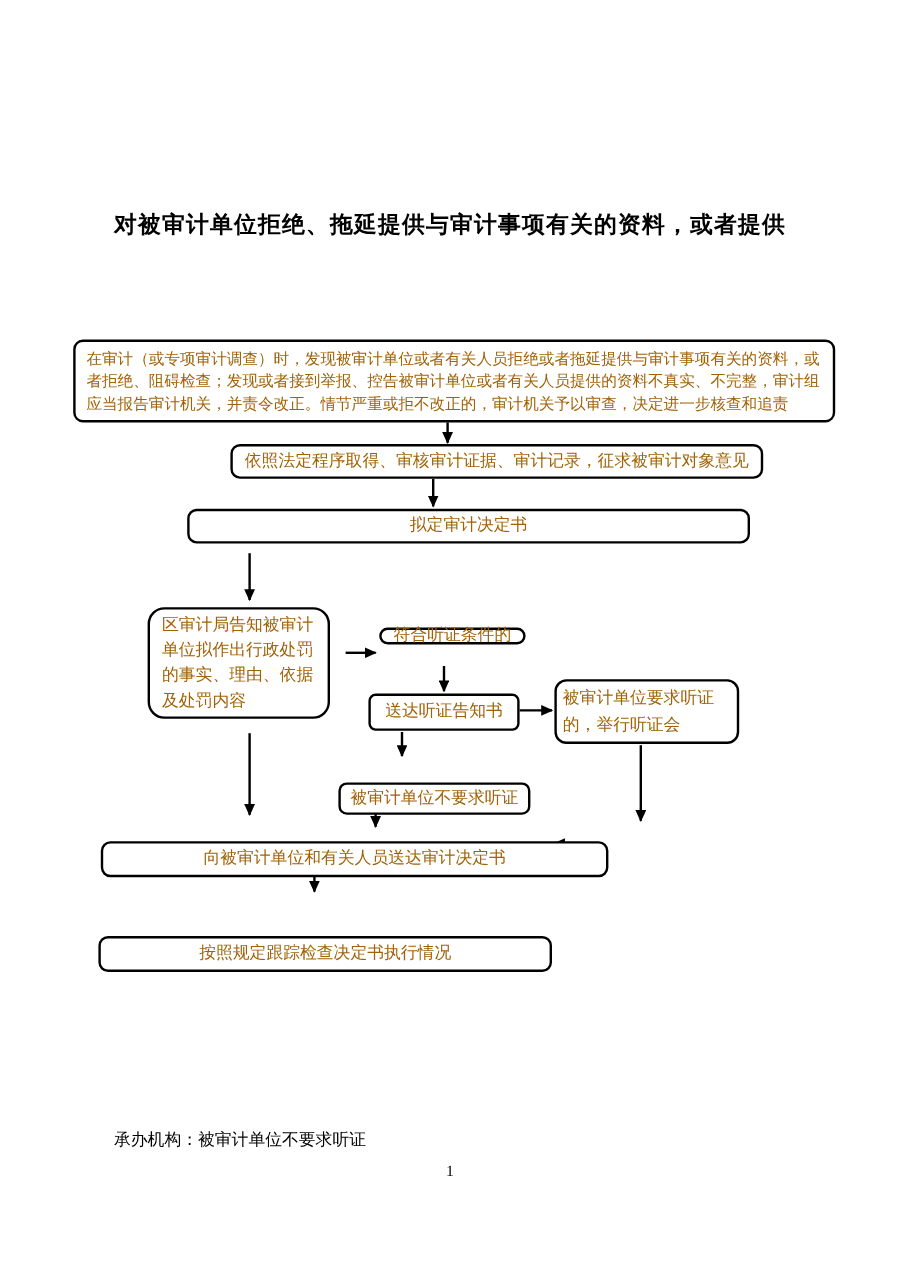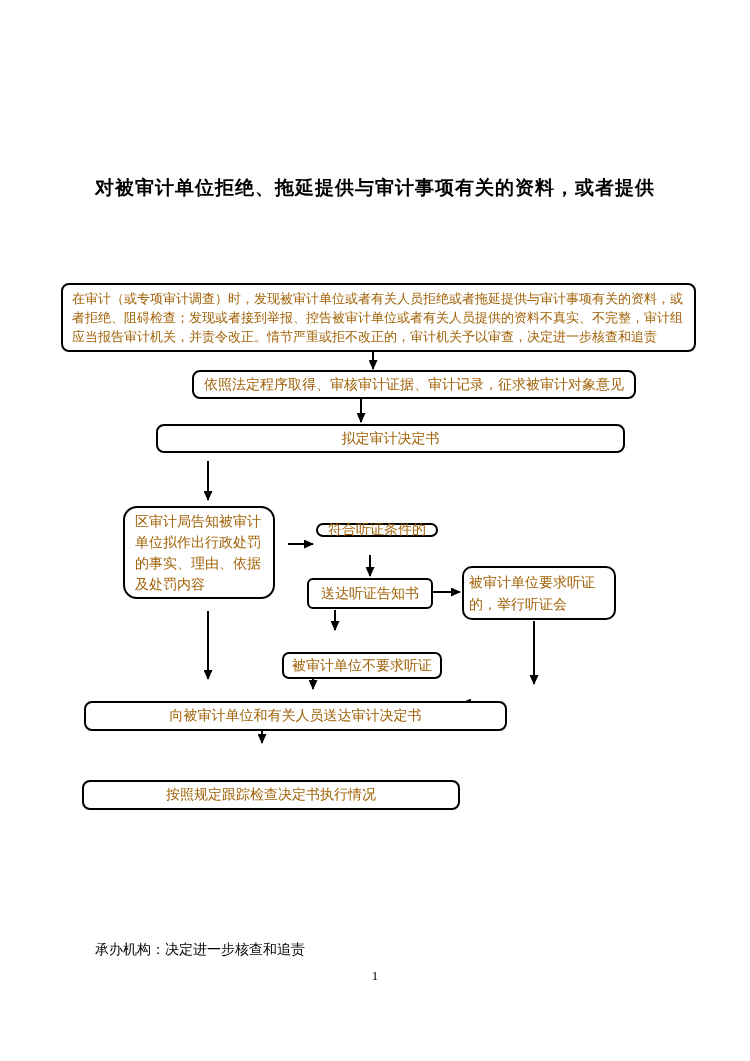--- a/index.html
+++ b/index.html
@@ -112,16 +112,16 @@
   <div class="node b2">依照法定程序取得、审核审计证据、审计记录，征求被审计对象意见</div>
   <div class="node b3">拟定审计决定书</div>
   <div class="node para b4">区审计局告知被审计单位拟作出行政处罚的事实、理由、依据及处罚内容</div>
   <div class="node b5">符合听证条件的</div>
   <div class="node b6">送达听证告知书</div>
   <div class="node para b7">被审计单位要求听证的，举行听证会</div>
   <div class="node b8">被审计单位不要求听证</div>
   <div class="node b10">向被审计单位和有关人员送达审计决定书</div>
   <div class="node b11">按照规定跟踪检查决定书执行情况</div>
 
-  <div class="footer">承办机构：决定进一步核查和追责</div>
+  <div class="footer">承办机构：被审计单位不要求听证</div>
   <div class="pageno">1</div>
 
 </div>
 
 </body></html>

